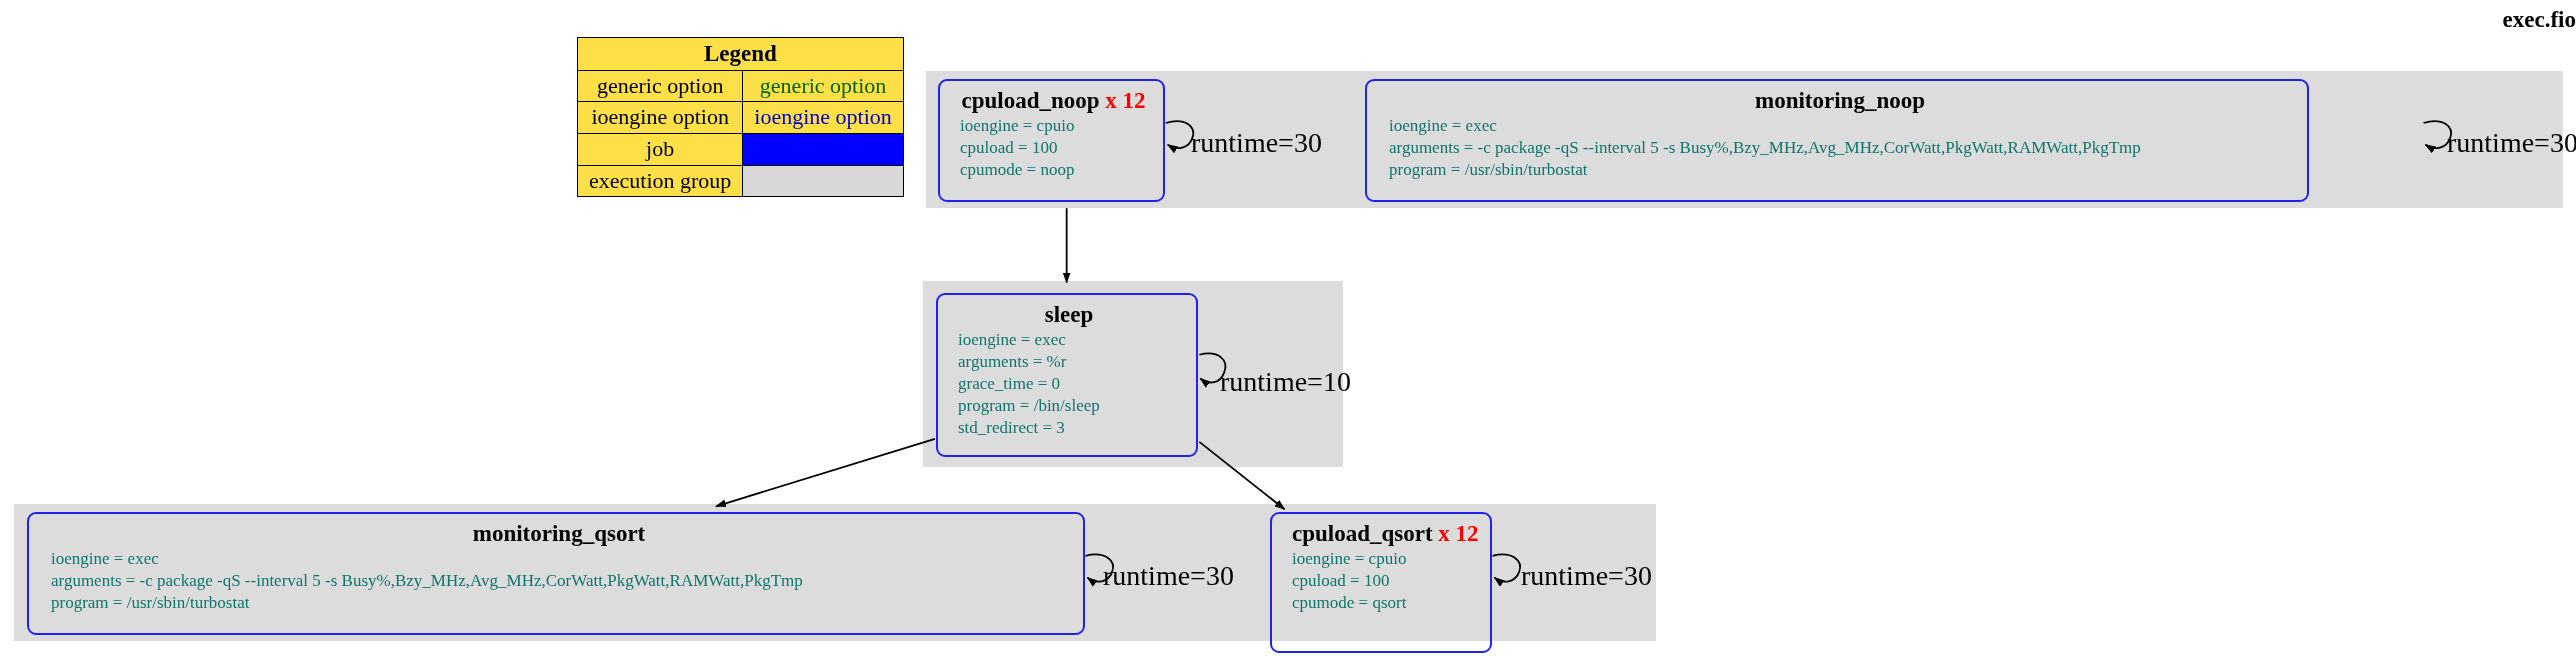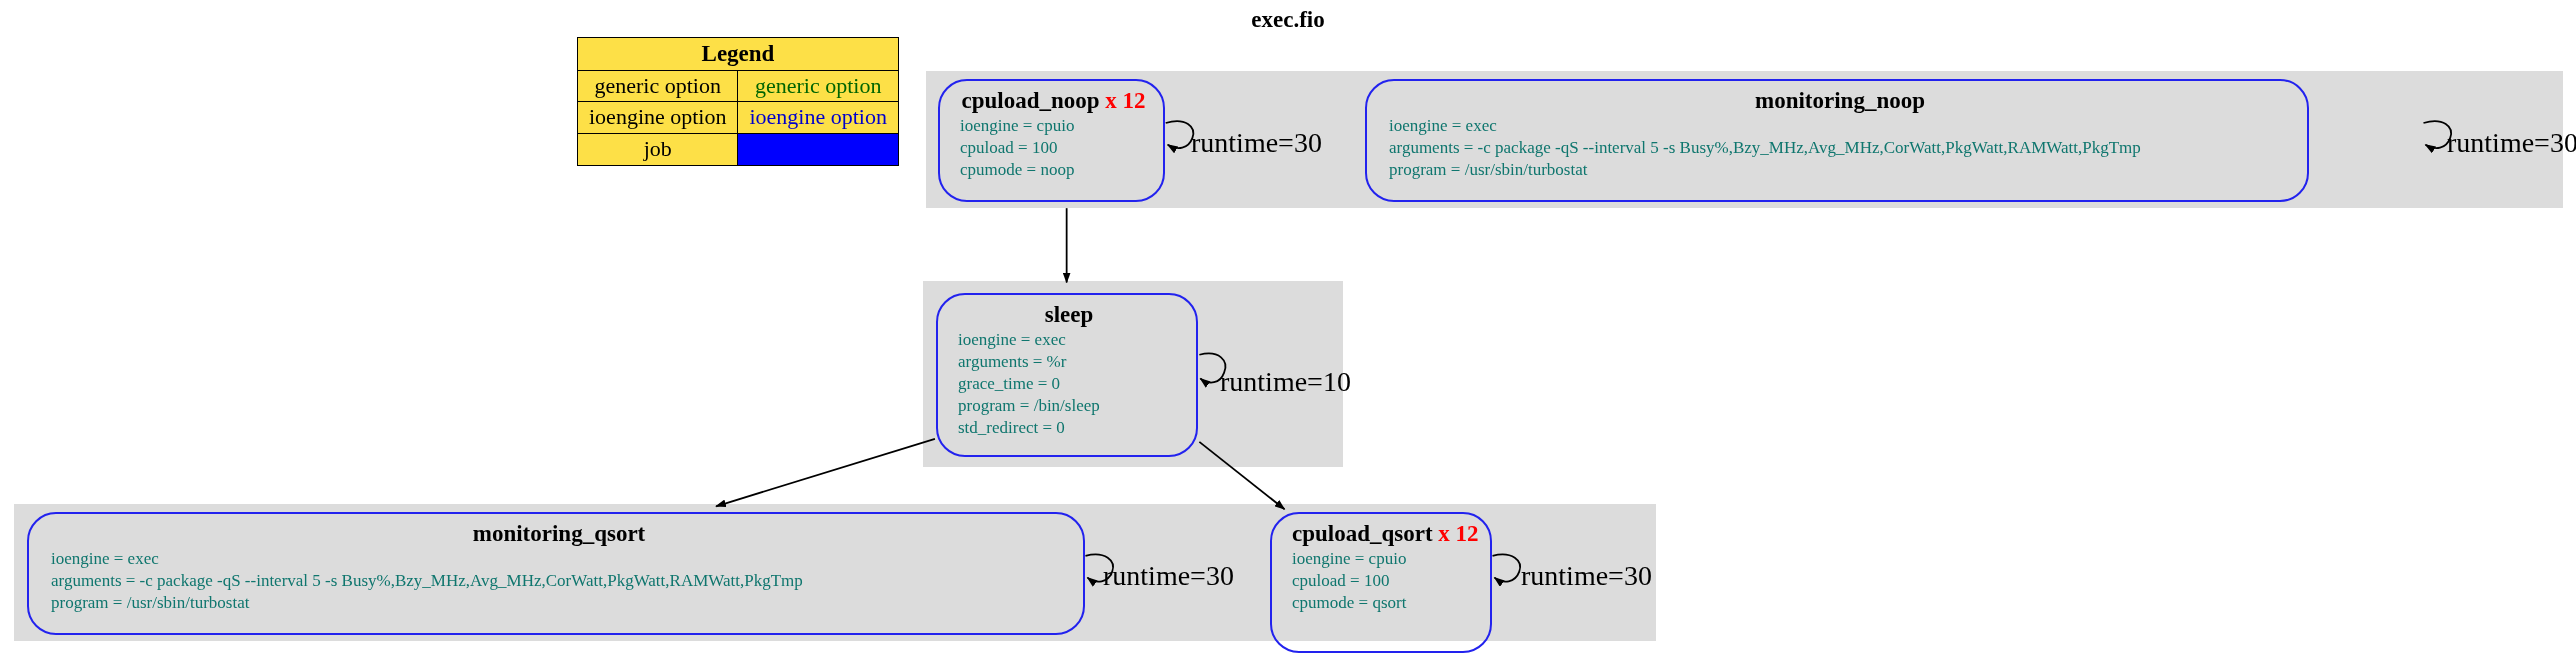--- a/index.html
+++ b/index.html
@@ -28,21 +28,21 @@
     pointer-events: none;
     overflow: visible;
   }
 
   
   .graph-title {
     position: absolute;
     left: 0;
     top: 7px;
     width: 2576px;
-    text-align: center;
+    text-align: right;
     font-size: 23px;
     font-weight: bold;
     color: #000000;
     letter-spacing: 0px;
   }
 
   
   .legend {
     position: absolute;
     left: 577px;
@@ -74,21 +74,21 @@
   
   .exec-group {
     position: absolute;
     background: #dcdcdc;
   }
 
   
   .job-node {
     position: absolute;
     border: 2.2px solid #2222ee;
-    border-radius: 29px;
+    border-radius: 9px;
     background: transparent;
     box-sizing: border-box;
     padding-left: 40px;
   }
   .job-title {
     font-weight: bold;
     color: #000000;
     font-size: 23px;
     text-align: center;
     line-height: 1.16;
@@ -143,20 +143,24 @@
       <td class="val-generic">generic option</td>
     </tr>
     <tr>
       <td class="lbl">ioengine option</td>
       <td class="val-ioengine">ioengine option</td>
     </tr>
     <tr>
       <td class="lbl">job</td>
       <td class="swatch-job"></td>
     </tr>
+    <tr>
+      <td class="lbl">execution group</td>
+      <td class="swatch-group"></td>
+    </tr>
   </tbody>
     </table>
 
   <div class="exec-group" style="left:926px; top:71px; width:653px; height:137px;"></div>
 
   <div class="job-node" style="left:938px; top:79px; width:227px; height:123px;">
     <div class="node-inner pad-c">
       <div class="job-title">
         <span>cpuload_noop</span>
         <span class="numjobs">x 12</span>
@@ -191,21 +195,21 @@
   <div class="job-node" style="left:936px; top:293px; width:262px; height:164px;">
     <div class="node-inner pad-c">
       <div class="job-title">
         <span>sleep</span>
       </div>
       <div class="job-opts">
         <span class="optline">ioengine = exec</span>
         <span class="optline">arguments = %r</span>
         <span class="optline">grace_time = 0</span>
         <span class="optline">program = /bin/sleep</span>
-        <span class="optline">std_redirect = 0</span>
+        <span class="optline">std_redirect = 3</span>
       </div>
     </div>
   </div>
   <div class="runtime-label" style="left:1220px; top:368px;">runtime=10</div>
 
   <div class="exec-group" style="left:14px; top:504px; width:1642px; height:137px;"></div>
 
   <div class="job-node" style="left:27px; top:512px; width:1058px; height:123px;">
     <div class="node-inner pad-w">
       <div class="job-title">

